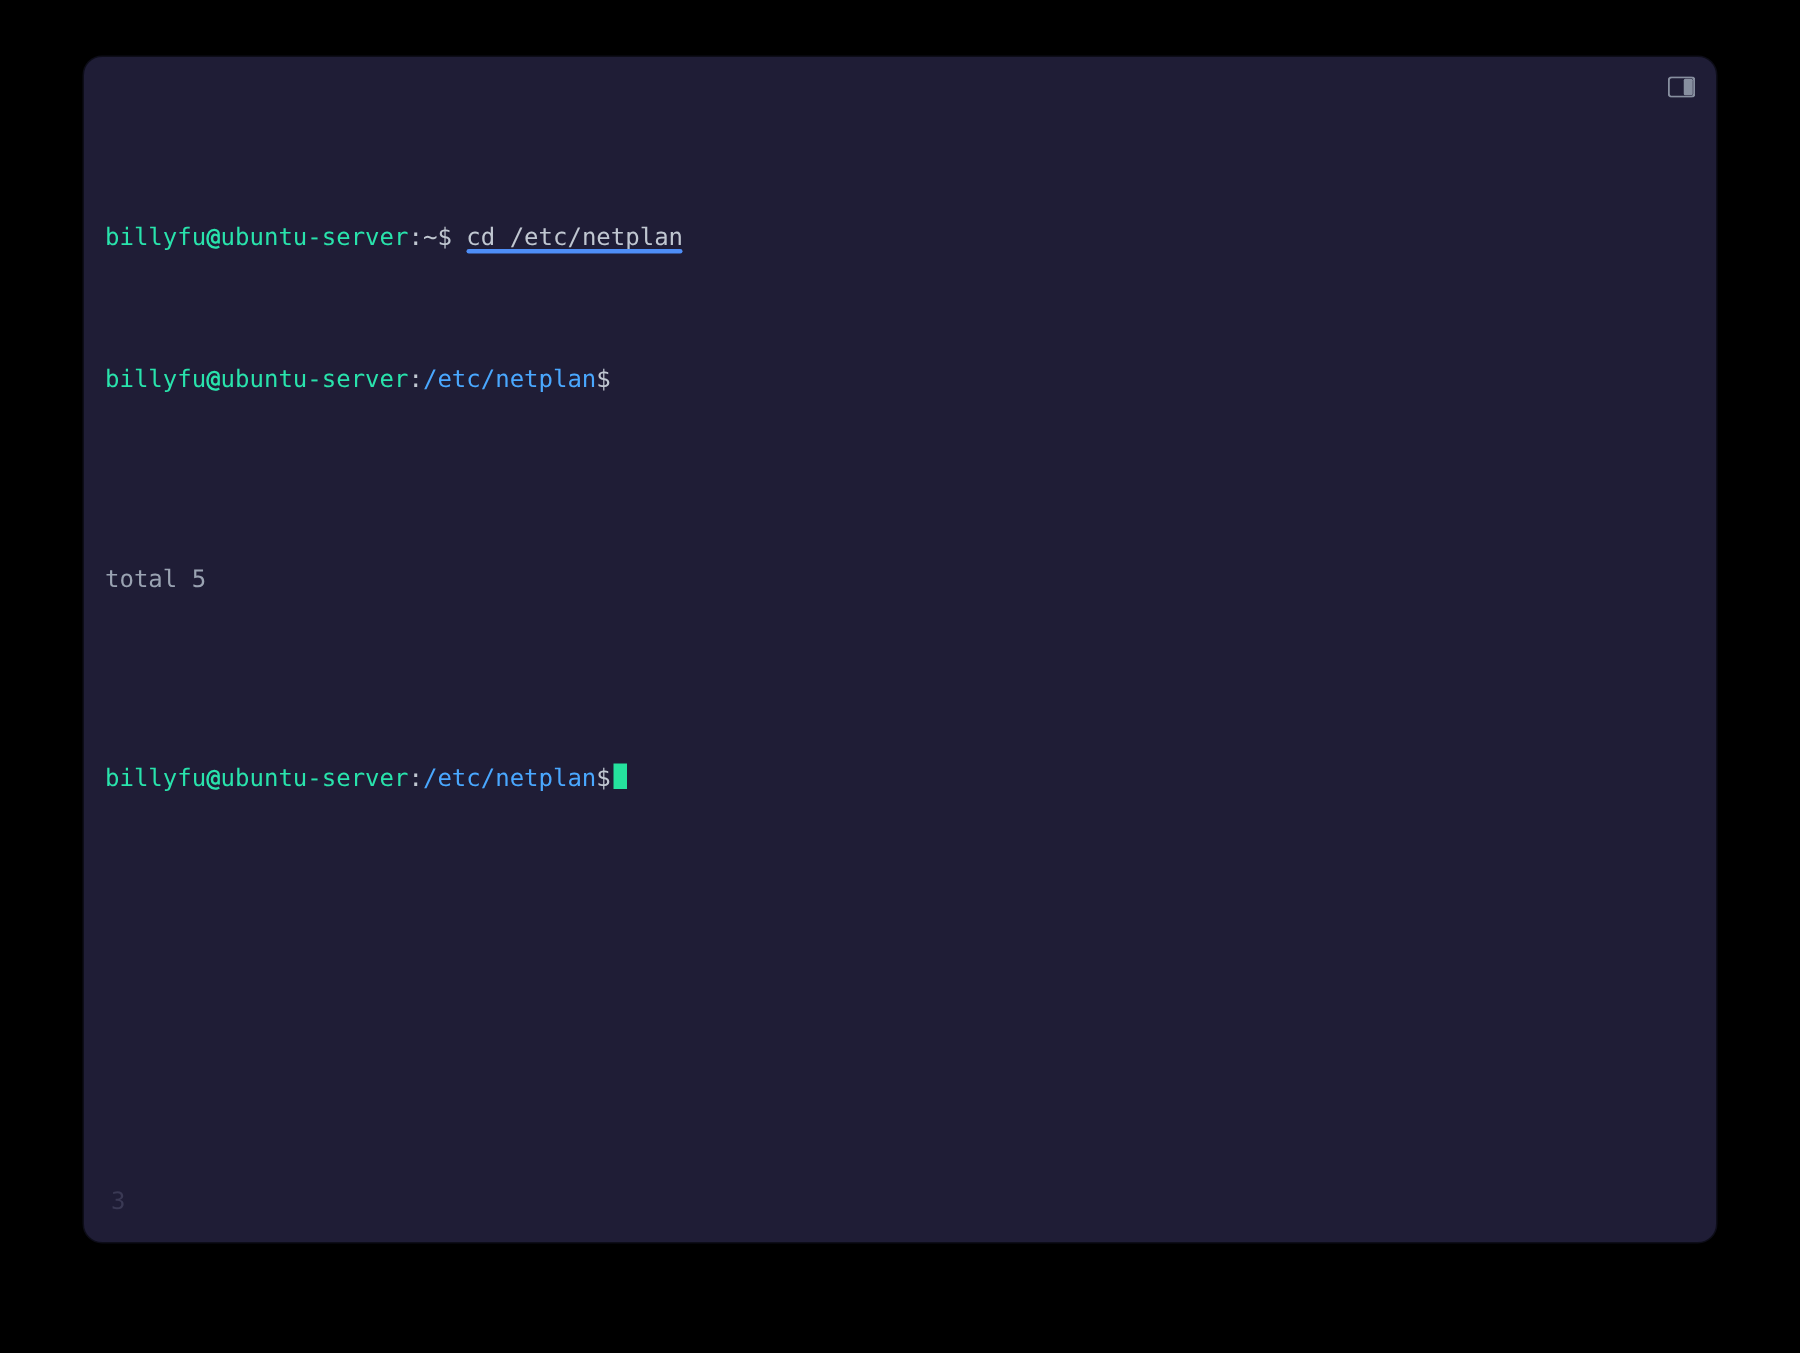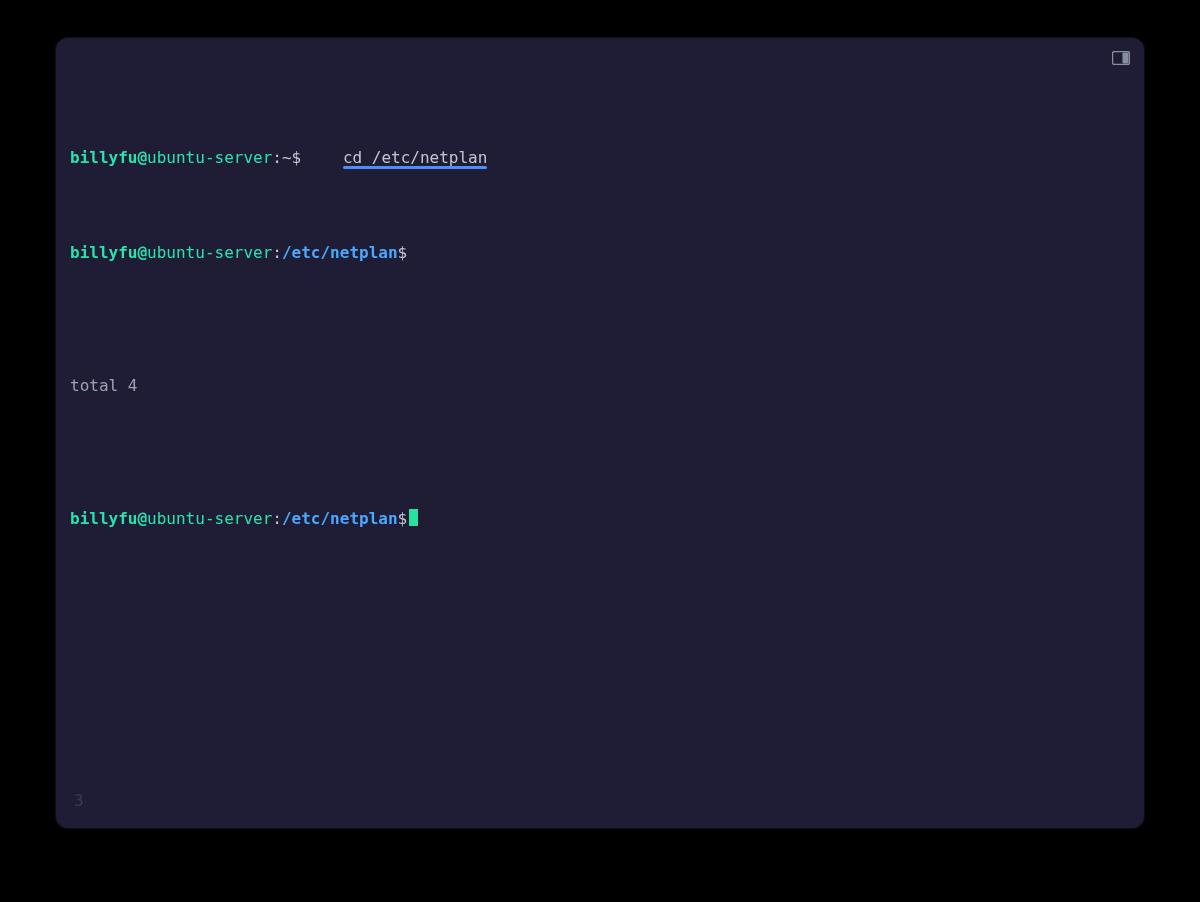--- a/index.html
+++ b/index.html
@@ -39,30 +39,30 @@
     left: 14px;
     top: 34px;
     right: 14px;
     white-space: pre;
   }
   .line {
     display: block;
     height: 19px;
     position: relative;
   }
-  .user   { color: #29e3ac; font-weight: 700; }
+  .user   { color: #29e3ac; font-weight: 400; }
   .host   { color: #29e3ac; font-weight: 400; }
   .at     { color: #29e3ac; font-weight: 600; }
   .colon  { color: #c0c7d1; }
   .tilde  { color: #c0c7d1; }
-  .path   { color: #4aa8ff; font-weight: 700; }
+  .path   { color: #4aa8ff; font-weight: 400; }
   .dollar { color: #c0c7d1; }
   .cmd    { color: #c0c7d1; }
   .out    { color: #9aa3b2; }
-  .hlwrap { position: relative; display: inline-block; margin-left: 32px; }
+  .hlwrap { position: relative; display: inline-block; }
   .hlwrap .u {
     position: absolute;
     left: 0;
     right: 0;
     bottom: -2px;
     height: 3px;
     background: #4e8ef7;
     border-radius: 2px;
   }
   .cursor {
@@ -98,21 +98,21 @@
 
     
     <span class="line"><span class="user">billyfu</span><span class="at">@</span><span class="host">ubuntu-server</span><span class="colon">:</span><span class="tilde">~</span><span class="dollar">$</span><span class="cmd"> </span><span class="hlwrap"><span class="cmd">cd /etc/netplan</span><span class="u"></span></span></span>
 
     
     <span class="line"><span class="user">billyfu</span><span class="at">@</span><span class="host">ubuntu-server</span><span class="colon">:</span><span class="path">/etc/netplan</span><span class="dollar">$</span></span>
 
     
 
     
-    <span class="line"><span class="out">total 4</span></span>
+    <span class="line"><span class="out">total 5</span></span>
 
     
 
     
     <span class="line"><span class="user">billyfu</span><span class="at">@</span><span class="host">ubuntu-server</span><span class="colon">:</span><span class="path">/etc/netplan</span><span class="dollar">$</span><span class="cursor"></span></span>
 
   </div>
 
   <div class="dim-three">3</div>
 

